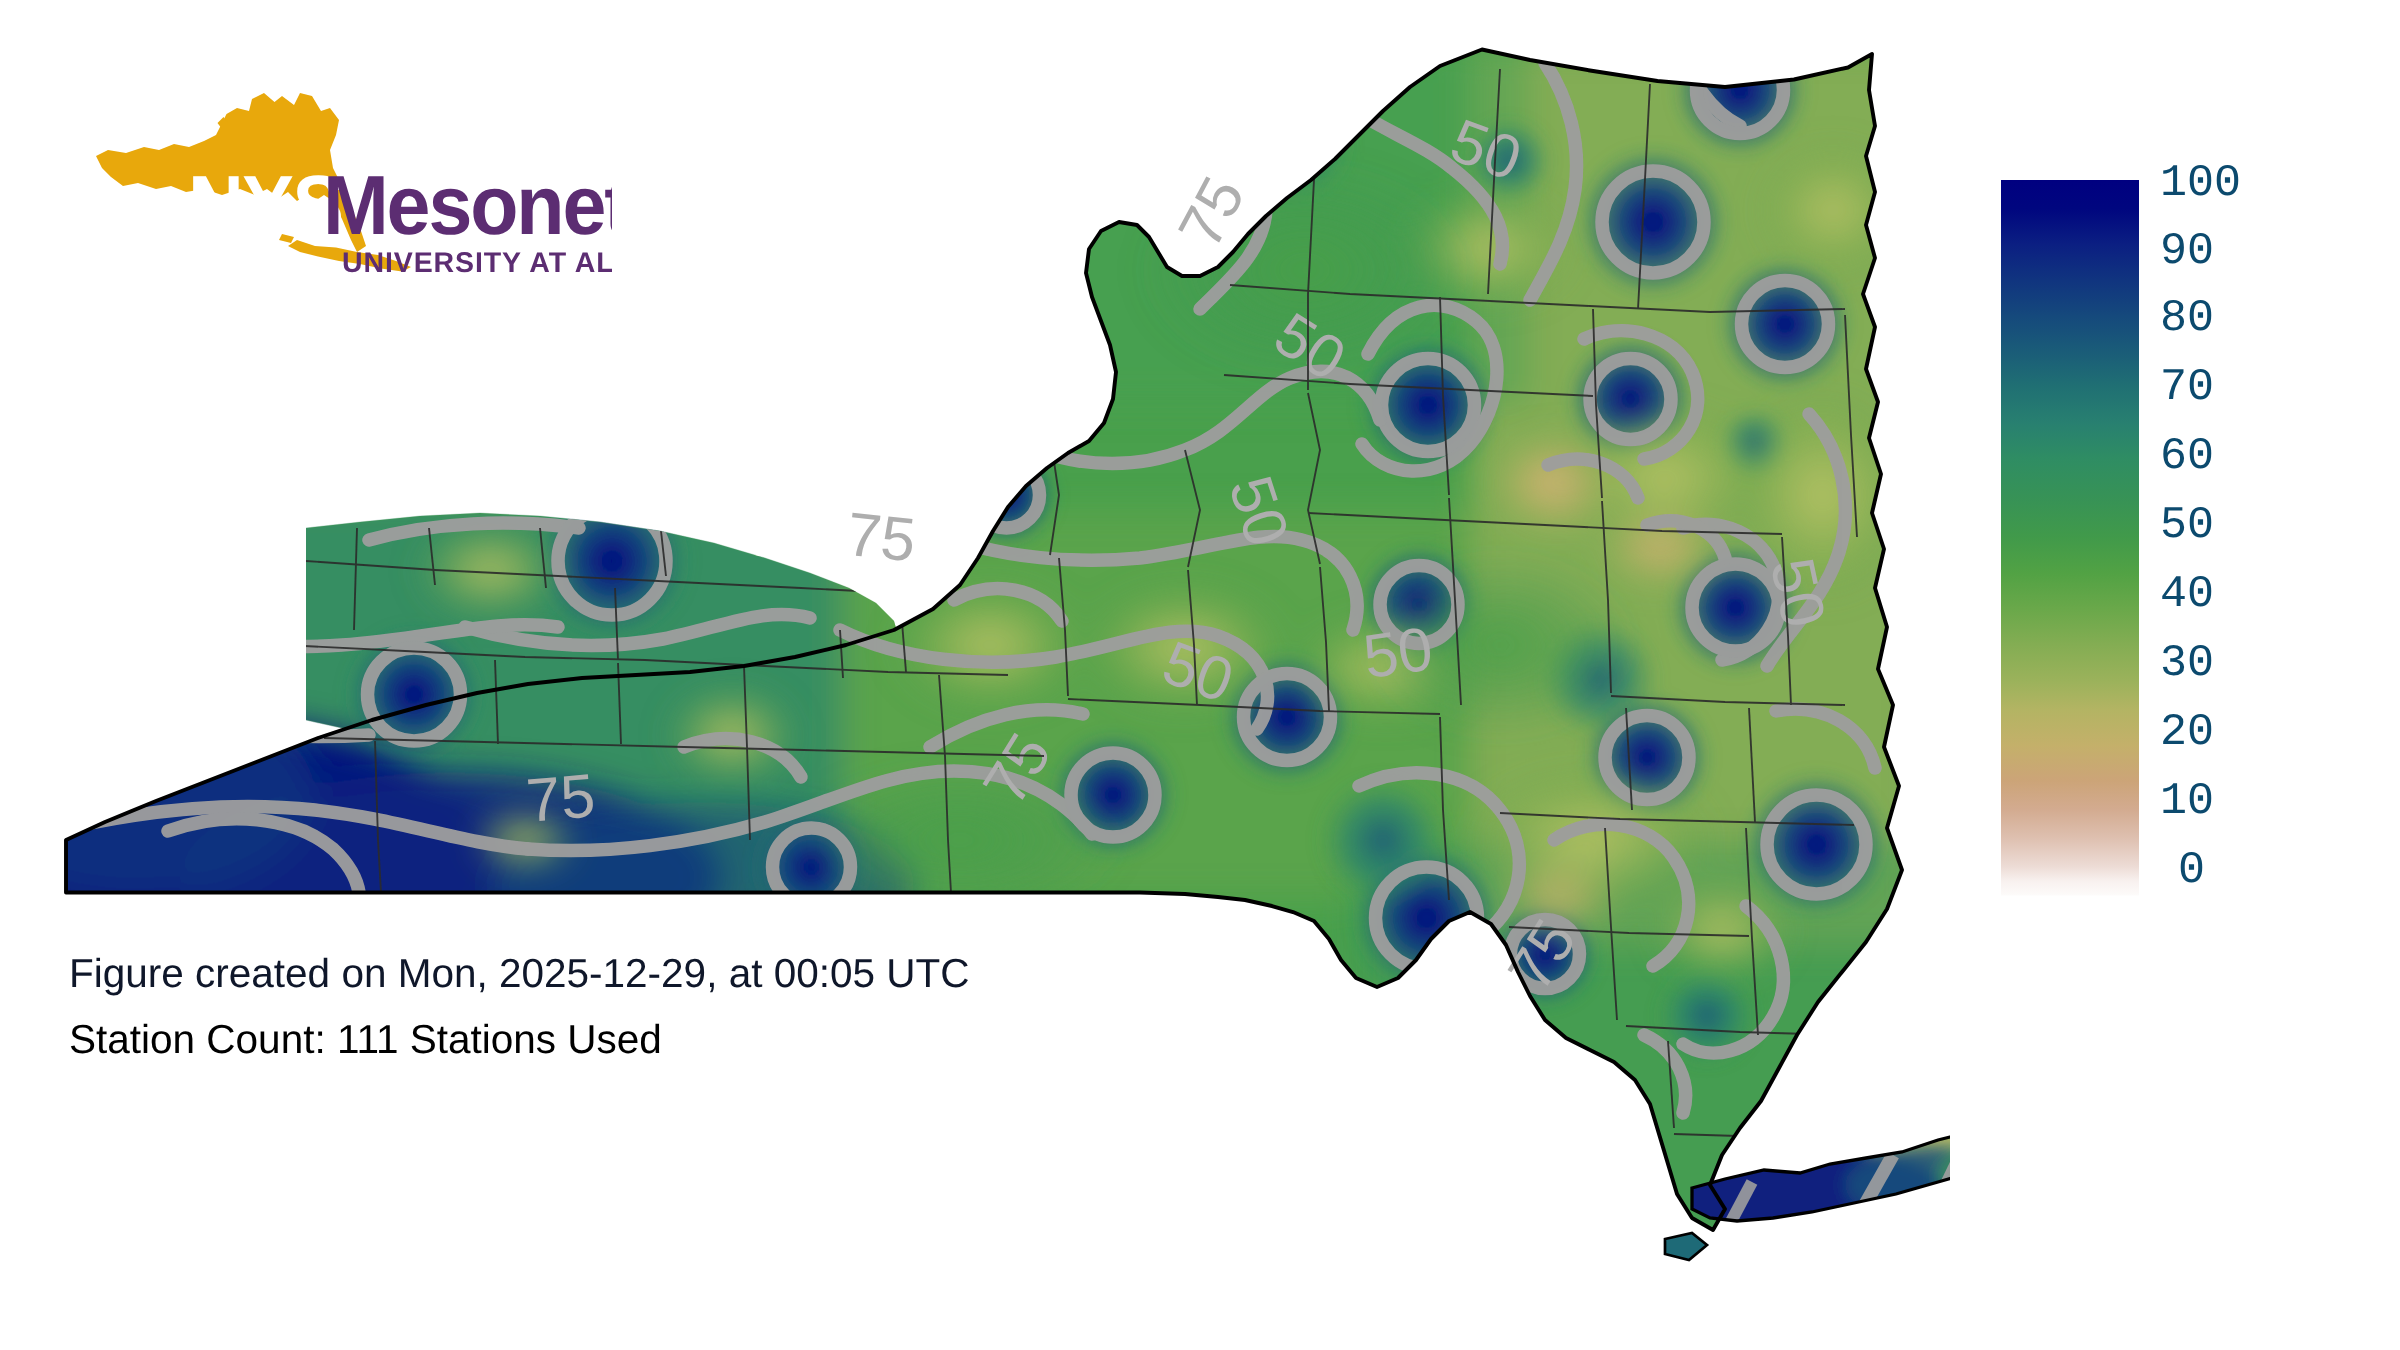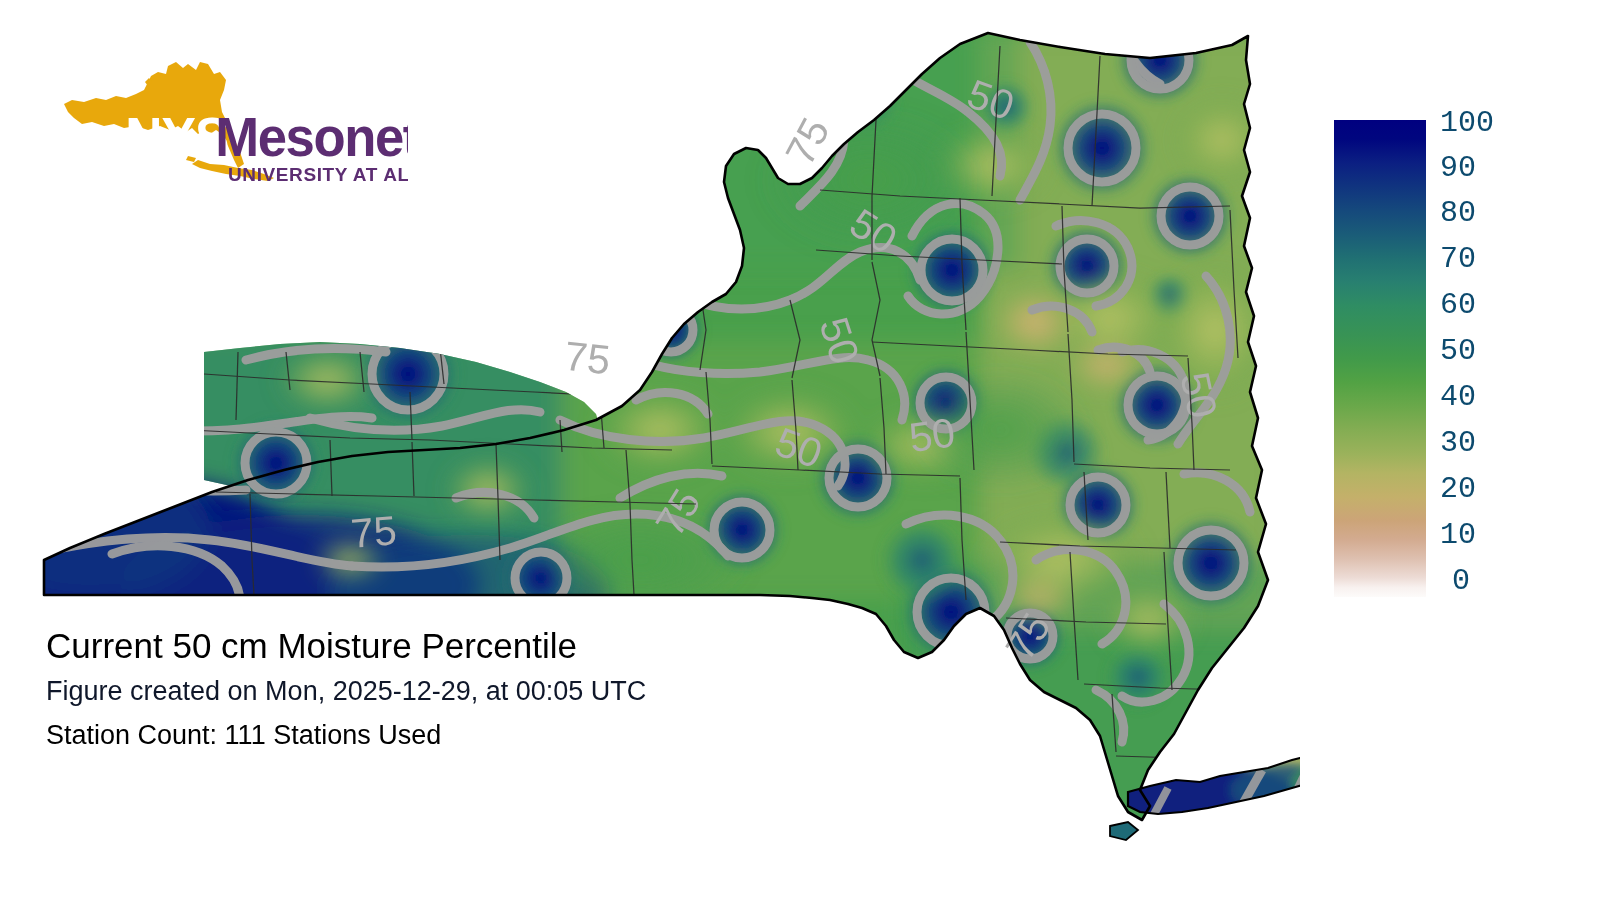--- a/index.html
+++ b/index.html
@@ -414,18 +414,17 @@
     <div class="cb-tick" style="top:170px;">60</div>
     <div class="cb-tick" style="top:216px;">50</div>
     <div class="cb-tick" style="top:262px;">40</div>
     <div class="cb-tick" style="top:308px;">30</div>
     <div class="cb-tick" style="top:354px;">20</div>
     <div class="cb-tick" style="top:400px;">10</div>
     <div class="cb-tick" style="top:446px; left:118px;">0</div>
   </div>
 
   <div id="caption">
-    <div id="title-main">Current 50 cm Moisture Percentile</div>
     <div id="created-line">Figure created on Mon, 2025-12-29, at 00:05 UTC</div>
     <div id="station-line">Station Count: 111 Stations Used</div>
   </div>
 
 </div>
 
 </body></html>

